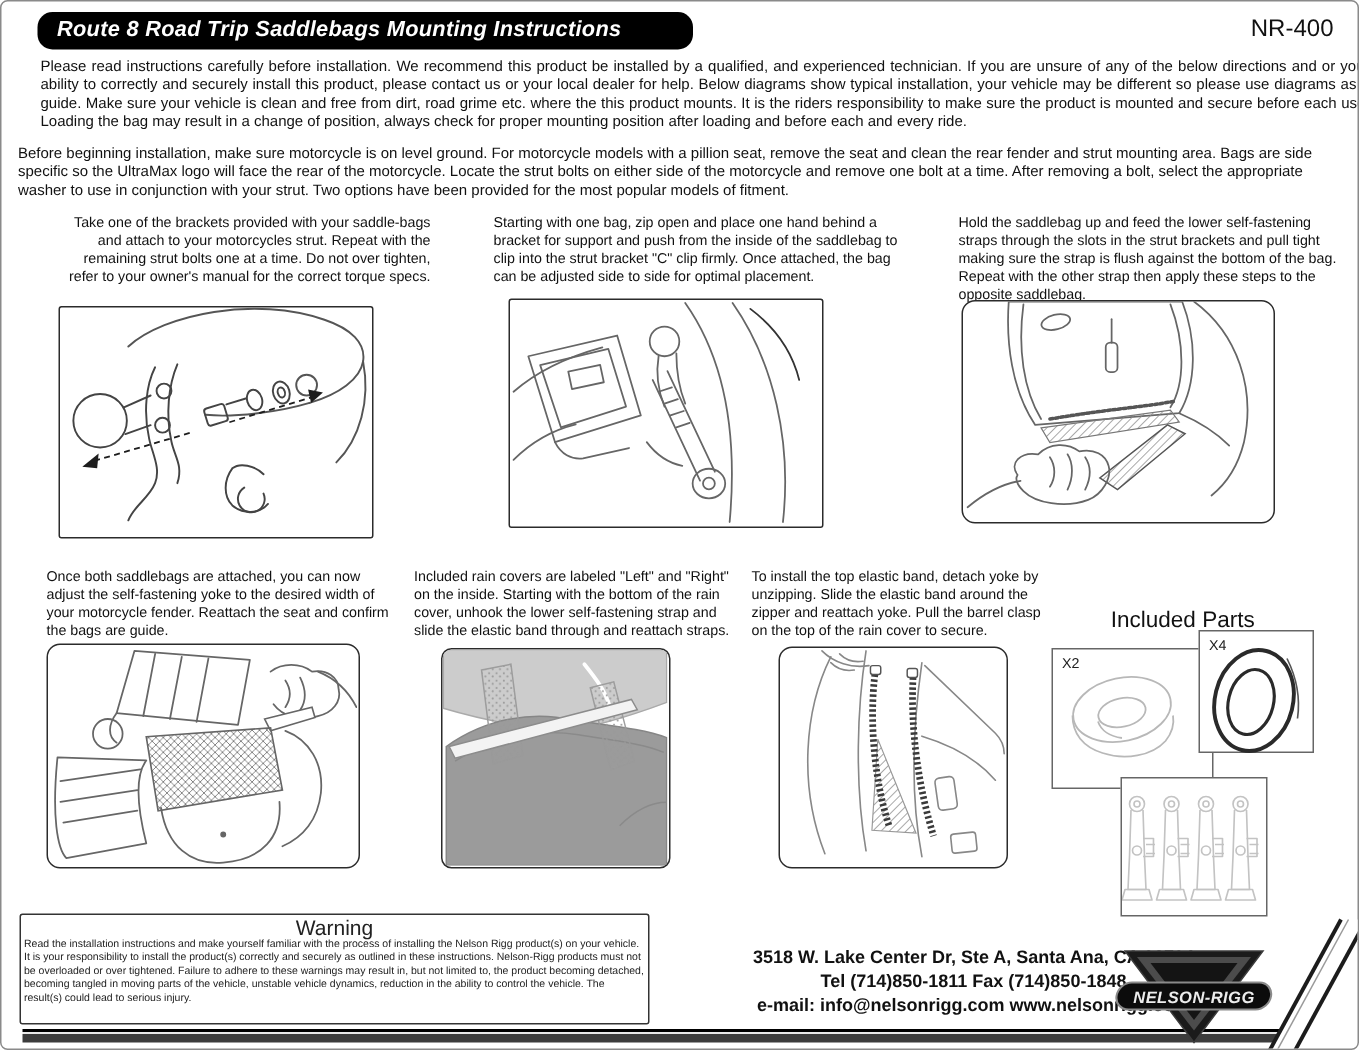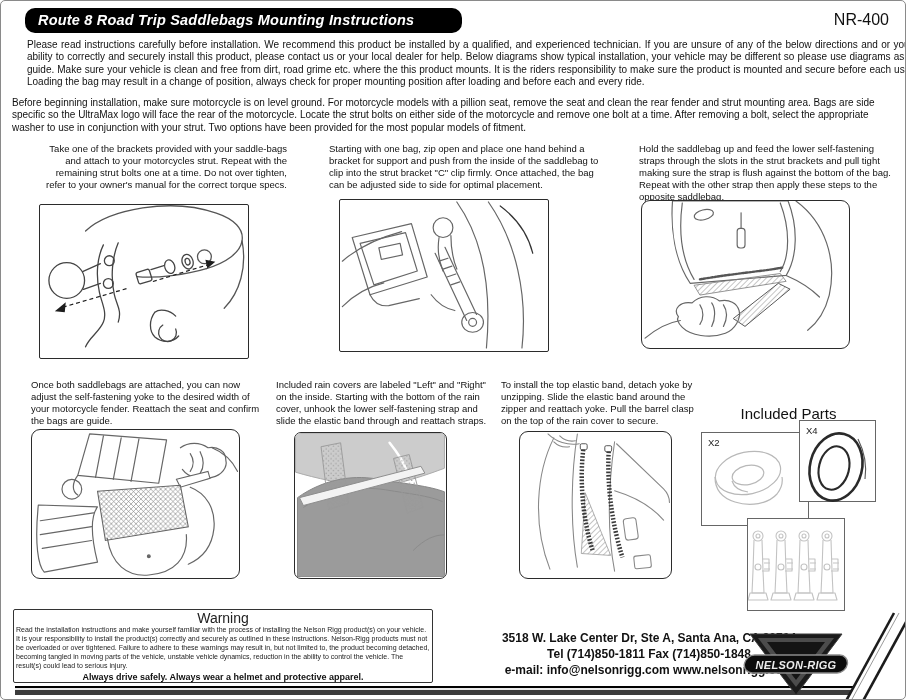--- a/index.html
+++ b/index.html
@@ -249,21 +249,20 @@
       <use href="#brk" x="2" y="4"></use>
       <use href="#brk" x="25" y="4"></use>
       <use href="#brk" x="48" y="4"></use>
       <use href="#brk" x="71" y="4"></use>
     </svg>
   </div>
 
   <div class="abs" id="warning-box">
     <div id="warning-title">Warning</div>
     <div id="warning-body">Read the installation instructions and make yourself familiar with the process of installing the Nelson Rigg product(s) on your vehicle.  It is your responsibility to install the product(s) correctly and securely as outlined in these instructions.  Nelson-Rigg products must not be overloaded or over tightened. Failure to adhere to these warnings may result in, but not limited to, the product becoming detached, becoming tangled in moving parts of the vehicle, unstable vehicle dynamics, reduction in the ability to control the vehicle.  The result(s) could lead to serious injury.</div>
-    <div id="warning-bold">Always drive safely.  Always wear a helmet and protective apparel.</div>
   </div>
 
   <div class="abs" id="address-block">
     <div>3518 W. Lake Center Dr, Ste A, Santa Ana, CA 92704</div>
     <div>Tel (714)850-1811 Fax (714)850-1848</div>
     <div>e-mail: info@nelsonrigg.com www.nelsonrigg.com</div>
   </div>
 
   <div class="abs" id="bottom-bar"></div>
   <svg class="abs" style="left:820px;top:600px;" width="86" height="100" viewBox="0 0 86 100">

